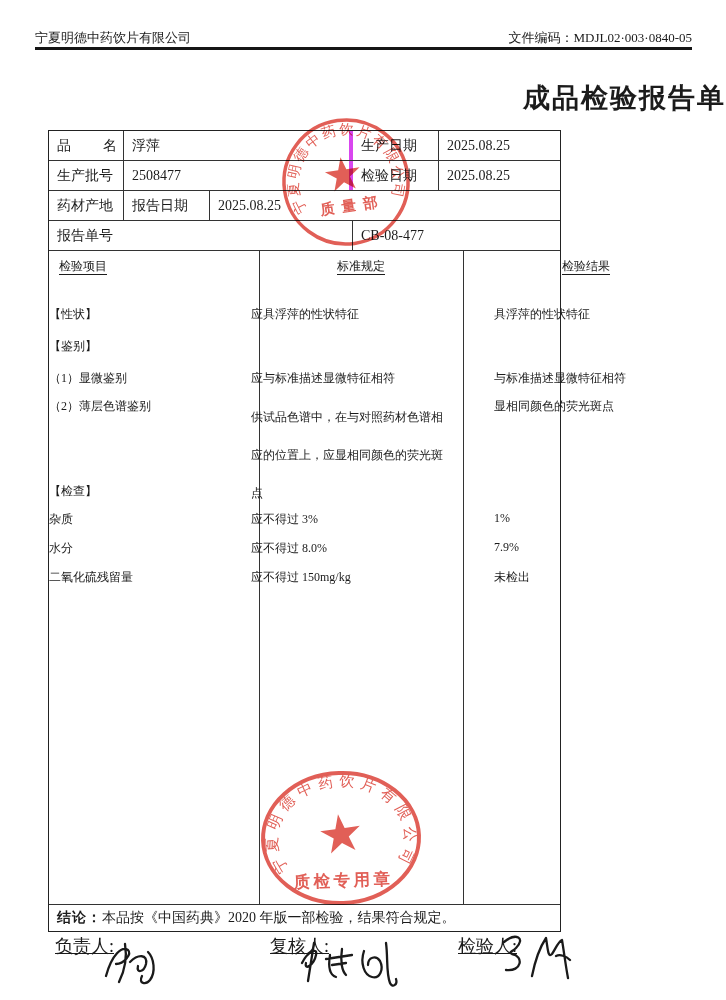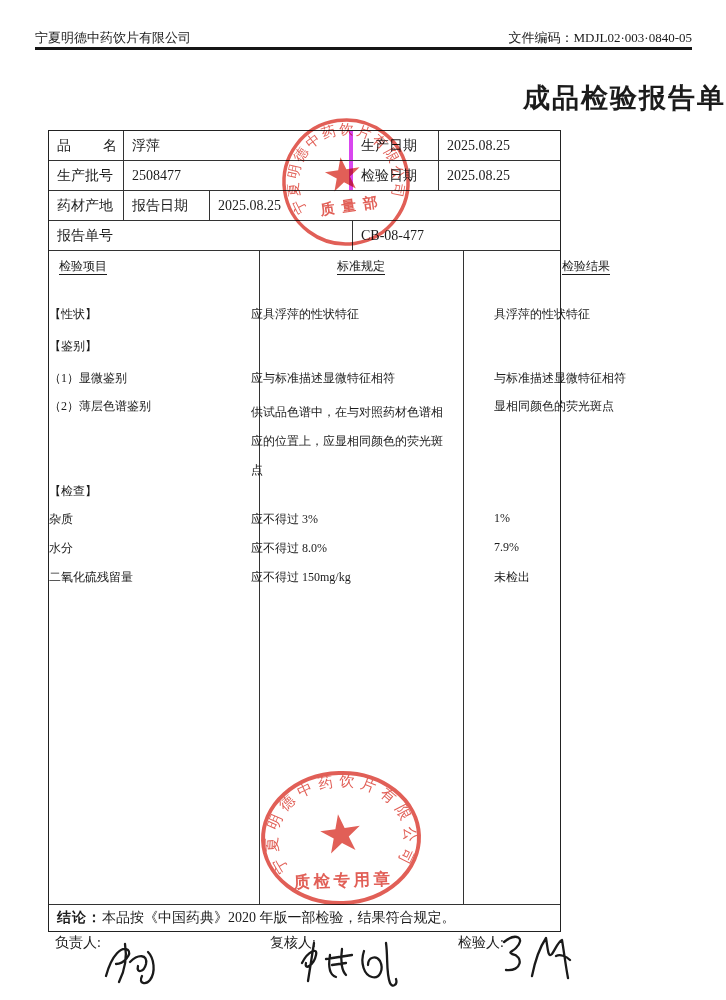--- a/index.html
+++ b/index.html
@@ -29,26 +29,26 @@
   .vline{position:absolute;top:0;bottom:0;width:1px;background:#333;}
   .vline.v1{left:210px;} .vline.v2{left:414px;}
   .mid .hd{position:absolute;top:7px;text-decoration:underline;text-underline-offset:4px;}
   .hd-item{left:10px;}
   .hd-std{left:210px;width:204px;text-align:center;}
   .hd-res{left:414px;width:214px;text-align:center;padding-left:16px;}
   .mi{position:absolute;white-space:nowrap;}
   .col-item{left:0;} .col-std{left:202px;} .col-res{left:445px;}
   .t1{top:55px;} .t2{top:87px;} .t3{top:119px;} .t4{top:147px;}
   .t5{top:232px;} .t6{top:260px;} .t7{top:289px;} .t8{top:318px;}
-  .wrapblock{white-space:normal;width:198px;line-height:29px;}
+  .wrapblock{white-space:normal;width:198px;line-height:38px;}
   
   .conclusion{height:27px;line-height:26px;border-top:1px solid #333;font-size:14px;padding-left:8px;box-sizing:border-box;white-space:nowrap;}
   .conclusion b{letter-spacing:1px;}
   
-  .sig-label{position:absolute;font-size:14px;top:934px;}
+  .sig-label{position:absolute;font-size:18px;top:934px;text-decoration:underline;}
   .sl1{left:55px;} .sl2{left:270px;} .sl3{left:458px;}
   .sig-svg{position:absolute;}
   .sg1{left:92px;top:938px;} .sg2{left:290px;top:933px;} .sg3{left:488px;top:926px;}
   .sig-svg path{fill:none;stroke:#1a1a1a;stroke-width:2.3;stroke-linecap:round;stroke-linejoin:round;}
   
   .stamp{position:absolute;mix-blend-mode:multiply;opacity:.85;}
   .stamp-top{left:271px;top:107px;transform:rotate(-8deg);}
   .stamp-bottom{left:256px;top:763px;transform:rotate(-2deg);}
   .stamp text{font-family:"Liberation Serif","DejaVu Serif",serif;fill:#dc4339;}
 </style>

